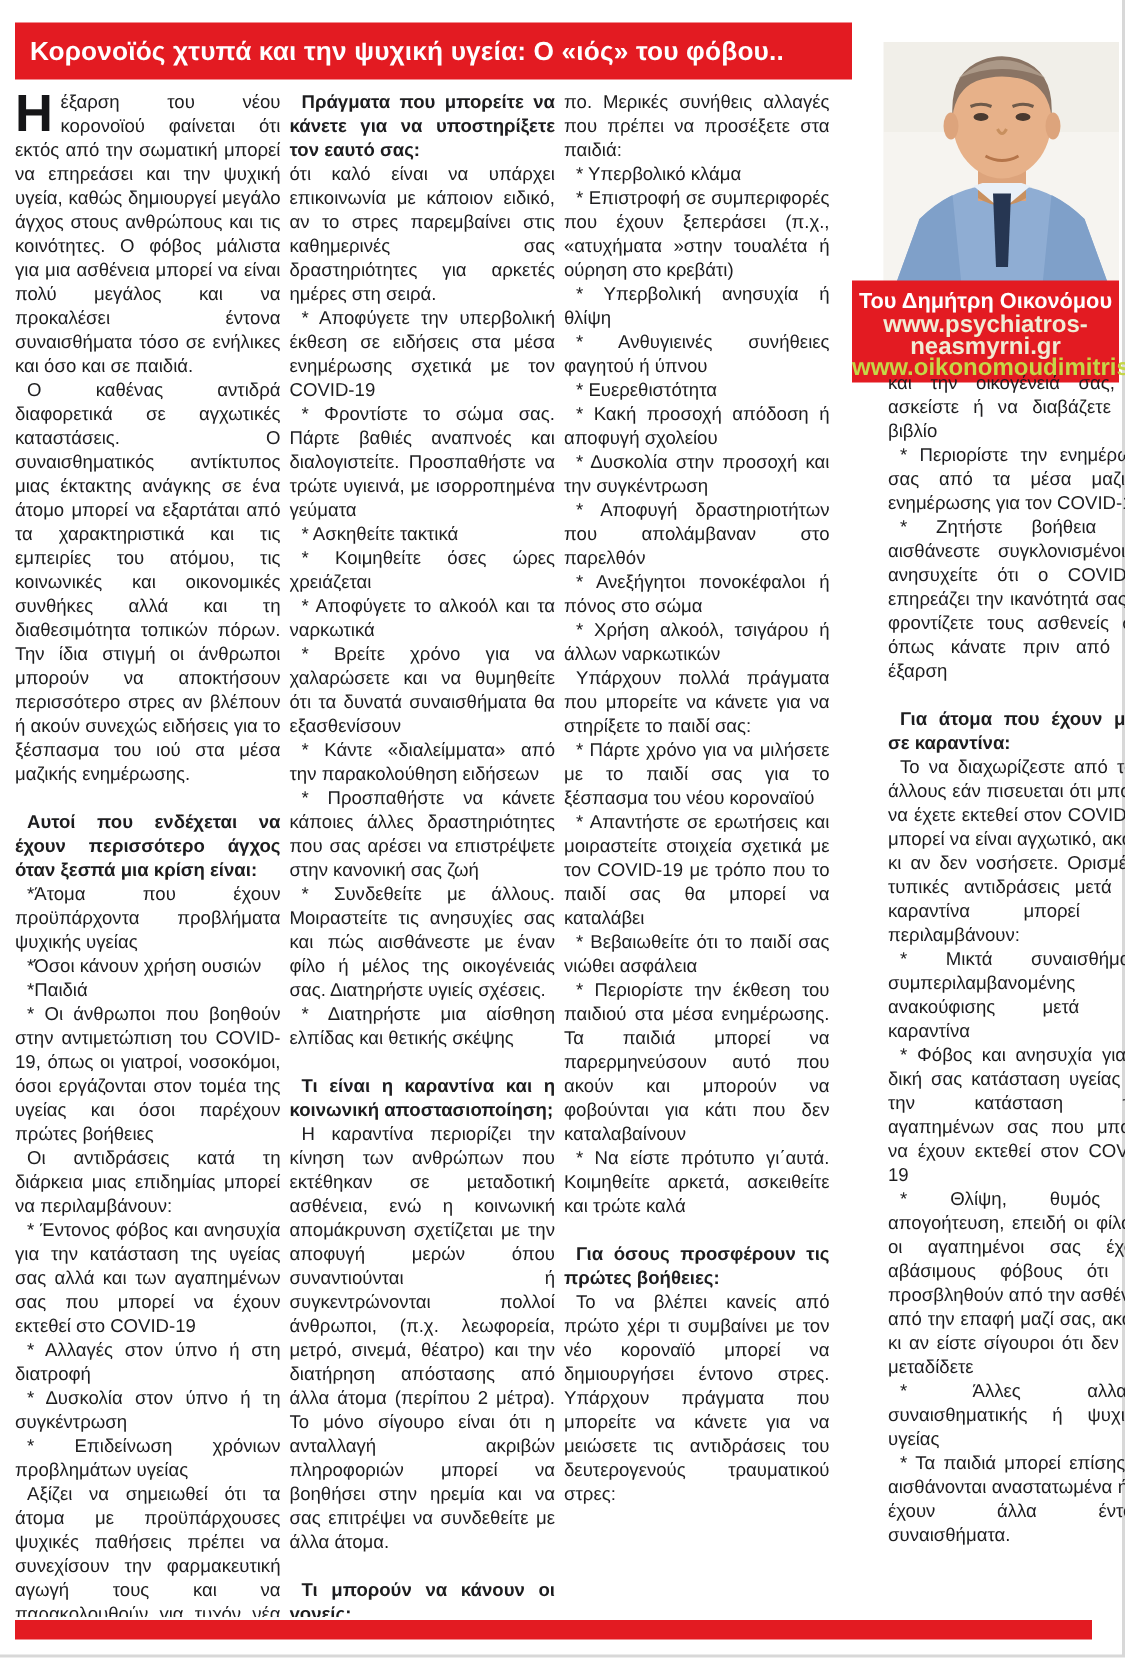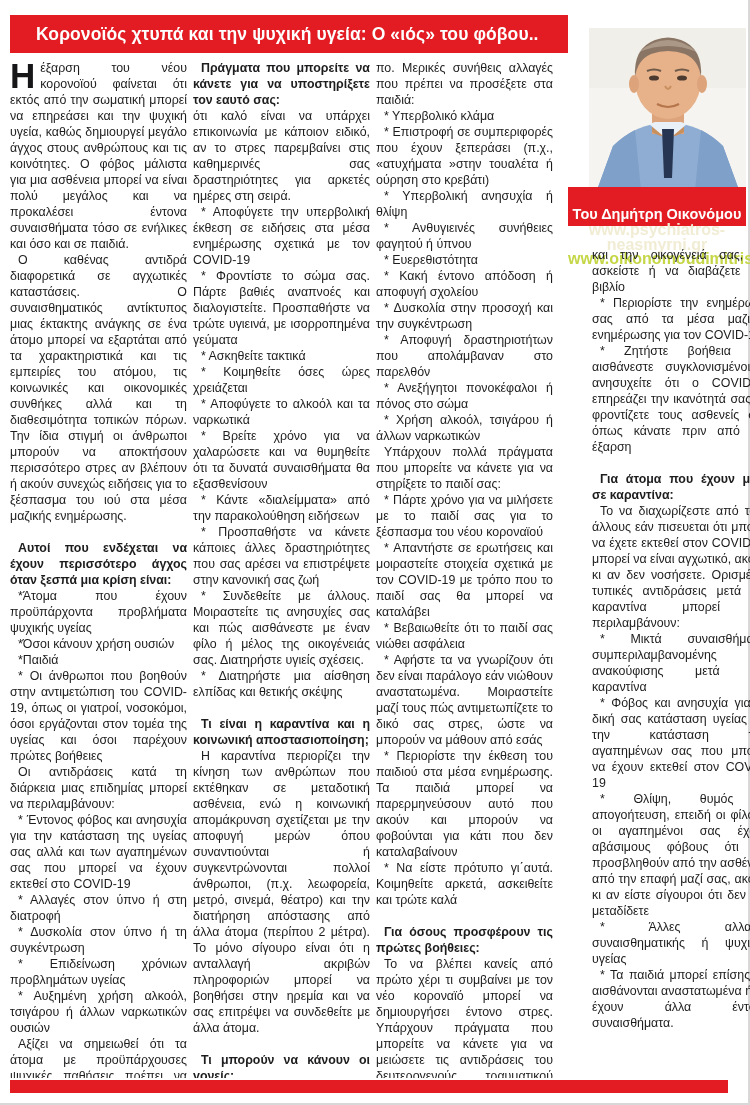--- a/index.html
+++ b/index.html
@@ -4,33 +4,33 @@
 <style>
   html,body{margin:0;padding:0;background:#e9e9e9;}
   .page{
     position:relative;width:750px;height:1105px;background:#ffffff;
     overflow:hidden;font-family:"Liberation Sans","DejaVu Sans",sans-serif;
     color:#1d1d1f;box-shadow:inset -2px -2px 0 #d8d8d8;
   }
   .title-bar{
     position:absolute;left:10px;top:15px;width:558px;height:38px;
     background:var(--accent,#e31b22);display:flex;align-items:center;
-    padding-left:26px;box-sizing:border-box;
+    padding-left:10px;box-sizing:border-box;
   }
   .title-bar span{
     color:#ffffff;font-weight:700;font-size:17.5px;letter-spacing:.1px;white-space:nowrap;
   }
   .photo{
     position:absolute;left:589px;top:28px;width:157px;height:162px;
     background:#f6f4f0;overflow:hidden;
   }
   .credit-box{
-    position:absolute;left:568px;top:187px;width:178px;height:39px;
+    position:absolute;left:568px;top:187px;width:178px;height:68px;
     background:var(--accent,#e31b22);text-align:center;box-sizing:border-box;
-    padding-top:18px;
+    padding-top:5px;
   }
   .byline{color:#ffffff;font-weight:700;font-size:14.5px;line-height:18px;}
   .site{font-size:16px;line-height:14.5px;font-weight:700;}
   .site1{color:var(--link1,#f1ecd4);}
   .site2{color:var(--link2,#c5d647);}
   .col{
     position:absolute;top:60px;width:177px;max-height:1018px;overflow:hidden;
     font-size:12.4px;line-height:16px;text-align:justify;hyphens:auto;
   }
   .col1{left:10px;}
@@ -98,21 +98,20 @@
       <div class="block heading">Αυτοί που ενδέχεται να έχουν περισσότερο άγχος όταν ξεσπά μια κρίση είναι:</div>
       <div class="block bullet">*Άτομα που έχουν προϋπάρχοντα προβλήματα ψυχικής υγείας</div>
       <div class="block bullet">*Όσοι κάνουν χρήση ουσιών</div>
       <div class="block bullet">*Παιδιά</div>
       <div class="block bullet">* Οι άνθρωποι που βοηθούν στην αντιμετώπιση του COVID-19, όπως οι γιατροί, νοσοκόμοι, όσοι εργάζονται στον τομέα της υγείας και όσοι παρέχουν πρώτες βοήθειες</div>
       <div class="block para">Οι αντιδράσεις κατά τη διάρκεια μιας επιδημίας μπορεί να περιλαμβάνουν:</div>
       <div class="block bullet">* Έντονος φόβος και ανησυχία για την κατάσταση της υγείας σας αλλά και των αγαπημένων σας που μπορεί να έχουν εκτεθεί στο COVID-19</div>
       <div class="block bullet">* Αλλαγές στον ύπνο ή στη διατροφή</div>
       <div class="block bullet">* Δυσκολία στον ύπνο ή τη συγκέντρωση</div>
       <div class="block bullet">* Επιδείνωση χρόνιων προβλημάτων υγείας</div>
-      <div class="block bullet">* Αυξημένη χρήση αλκοόλ, τσιγάρου ή άλλων ναρκωτικών ουσιών</div>
       <div class="block para">Αξίζει να σημειωθεί ότι τα άτομα με προϋπάρχουσες ψυχικές παθήσεις πρέπει να συνεχίσουν την φαρμακευτική αγωγή τους και να παρακολουθούν για τυχόν νέα συμπτώματα.</div>
     </div>
   <div class="col col2">
       <div class="block heading">Πράγματα που μπορείτε να κάνετε για να υποστηρίξετε τον εαυτό σας:</div>
       <div class="block cont">ότι καλό είναι να υπάρχει επικοινωνία με κάποιον ειδικό, αν το στρες παρεμβαίνει στις καθημερινές σας δραστηριότητες για αρκετές ημέρες στη σειρά.</div>
       <div class="block bullet">* Αποφύγετε την υπερβολική έκθεση σε ειδήσεις στα μέσα ενημέρωσης σχετικά με τον COVID-19</div>
       <div class="block bullet">* Φροντίστε το σώμα σας. Πάρτε βαθιές αναπνοές και διαλογιστείτε. Προσπαθήστε να τρώτε υγιεινά, με ισορροπημένα γεύματα</div>
       <div class="block bullet">* Ασκηθείτε τακτικά</div>
       <div class="block bullet">* Κοιμηθείτε όσες ώρες χρειάζεται</div>
       <div class="block bullet">* Αποφύγετε το αλκοόλ και τα ναρκωτικά</div>
@@ -125,30 +124,29 @@
       <div class="block para">Η καραντίνα περιορίζει την κίνηση των ανθρώπων που εκτέθηκαν σε μεταδοτική ασθένεια, ενώ η κοινωνική απομάκρυνση σχετίζεται με την αποφυγή μερών όπου συναντιούνται ή συγκεντρώνονται πολλοί άνθρωποι, (π.χ. λεωφορεία, μετρό, σινεμά, θέατρο) και την διατήρηση απόστασης από άλλα άτομα (περίπου 2 μέτρα). Το μόνο σίγουρο είναι ότι η ανταλλαγή ακριβών πληροφοριών μπορεί να βοηθήσει στην ηρεμία και να σας επιτρέψει να συνδεθείτε με άλλα άτομα.</div>
       <div class="block heading">Τι μπορούν να κάνουν οι γονείς:</div>
     </div>
   <div class="col col3">
       <div class="block cont">πο. Μερικές συνήθεις αλλαγές που πρέπει να προσέξετε στα παιδιά:</div>
       <div class="block bullet">* Υπερβολικό κλάμα</div>
       <div class="block bullet">* Επιστροφή σε συμπεριφορές που έχουν ξεπεράσει (π.χ., «ατυχήματα »στην τουαλέτα ή ούρηση στο κρεβάτι)</div>
       <div class="block bullet">* Υπερβολική ανησυχία ή θλίψη</div>
       <div class="block bullet">* Ανθυγιεινές συνήθειες φαγητού ή ύπνου</div>
       <div class="block bullet">* Ευερεθιστότητα</div>
-      <div class="block bullet">* Κακή έντονο απόδοση ή αποφυγή σχολείου</div>
+      <div class="block bullet">* Κακή προσοχή απόδοση ή αποφυγή σχολείου</div>
       <div class="block bullet">* Δυσκολία στην προσοχή και την συγκέντρωση</div>
       <div class="block bullet">* Αποφυγή δραστηριοτήτων που απολάμβαναν στο παρελθόν</div>
       <div class="block bullet">* Ανεξήγητοι πονοκέφαλοι ή πόνος στο σώμα</div>
       <div class="block bullet">* Χρήση αλκοόλ, τσιγάρου ή άλλων ναρκωτικών</div>
       <div class="block para">Υπάρχουν πολλά πράγματα που μπορείτε να κάνετε για να στηρίξετε το παιδί σας:</div>
       <div class="block bullet">* Πάρτε χρόνο για να μιλήσετε με το παιδί σας για το ξέσπασμα του νέου κοροναϊού</div>
       <div class="block bullet">* Απαντήστε σε ερωτήσεις και μοιραστείτε στοιχεία σχετικά με τον COVID-19 με τρόπο που το παιδί σας θα μπορεί να καταλάβει</div>
       <div class="block bullet">* Βεβαιωθείτε ότι το παιδί σας νιώθει ασφάλεια</div>
-      <div class="block bullet">* Αφήστε τα να γνωρίζουν ότι δεν είναι παράλογο εάν νιώθουν αναστατωμένα. Μοιραστείτε μαζί τους πώς αντιμετωπίζετε το δικό σας στρες, ώστε να μπορούν να μάθουν από εσάς</div>
       <div class="block bullet">* Περιορίστε την έκθεση του παιδιού στα μέσα ενημέρωσης. Τα παιδιά μπορεί να παρερμηνεύσουν αυτό που ακούν και μπορούν να φοβούνται για κάτι που δεν καταλαβαίνουν</div>
       <div class="block bullet">* Να είστε πρότυπο γι΄αυτά. Κοιμηθείτε αρκετά, ασκειθείτε και τρώτε καλά</div>
       <div class="block heading">Για όσους προσφέρουν τις πρώτες βοήθειες:</div>
       <div class="block para">Το να βλέπει κανείς από πρώτο χέρι τι συμβαίνει με τον νέο κοροναϊό μπορεί να δημιουργήσει έντονο στρες. Υπάρχουν πράγματα που μπορείτε να κάνετε για να μειώσετε τις αντιδράσεις του δευτερογενούς τραυματικού στρες:</div>
     </div>
   <div class="col col4">
       <div class="block cont">και την οικογένειά σας, να ασκείστε ή να διαβάζετε ένα βιβλίο</div>
       <div class="block bullet">* Περιορίστε την ενημέρωση σας από τα μέσα μαζικής ενημέρωσης για τον COVID-19.</div>
       <div class="block bullet">* Ζητήστε βοήθεια εάν αισθάνεστε συγκλονισμένοι ή ανησυχείτε ότι ο COVID-19 επηρεάζει την ικανότητά σας να φροντίζετε τους ασθενείς σας όπως κάνατε πριν από την έξαρση</div>
       <div class="block heading">Για άτομα που έχουν μπει σε καραντίνα:</div>

